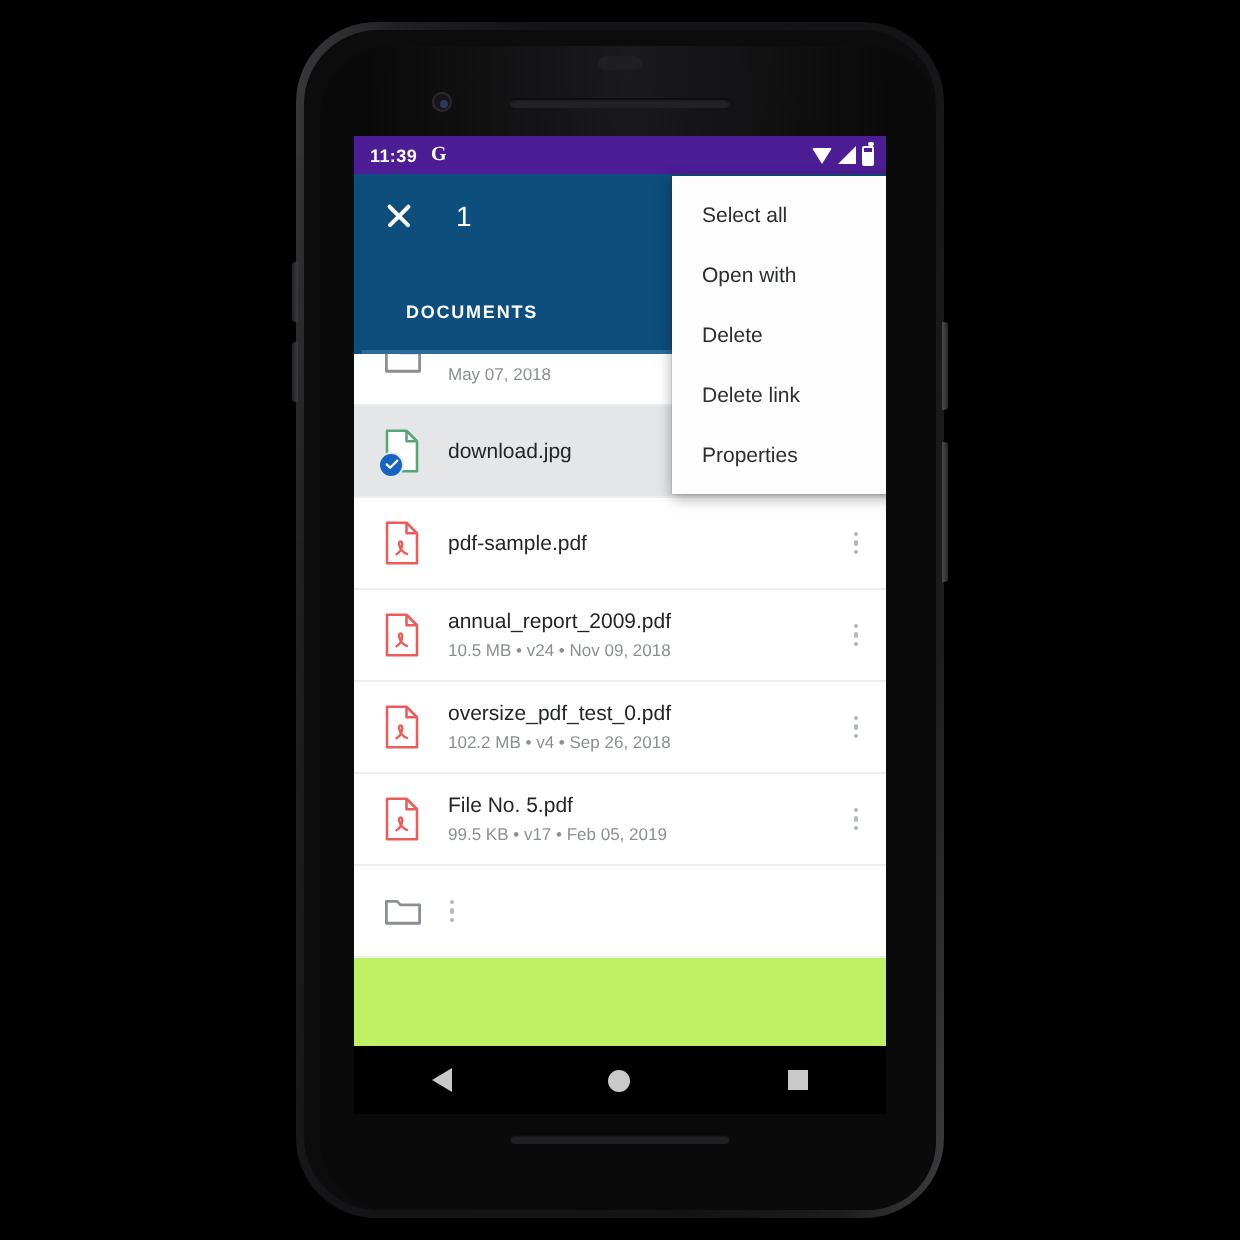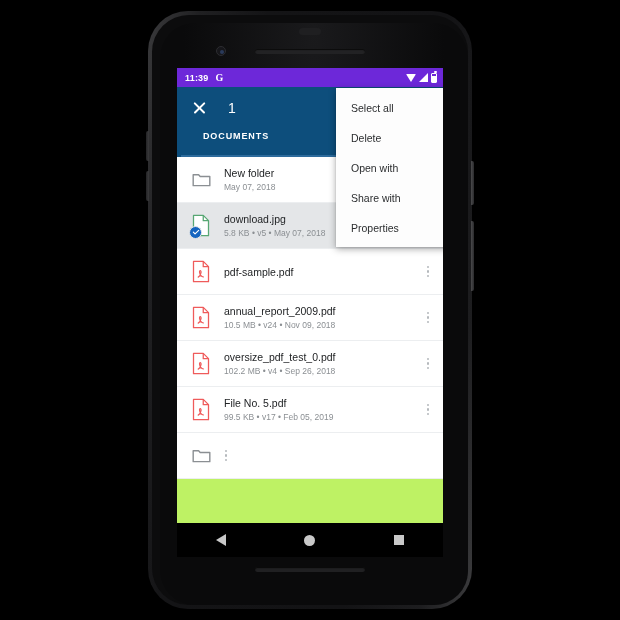--- a/index.html
+++ b/index.html
@@ -106,21 +106,21 @@
     top: 57px;
     width: 266px;
     height: 455px;
     background: #ffffff;
     overflow: hidden;
   }
 
   
   #status-bar {
     height: 19px;
-    background: #6d28d9;
+    background: #4c1d95;
     display: flex;
     align-items: center;
     padding: 0 6px 0 8px;
     color: #fff;
     font-size: 9px;
     position: relative;
     z-index: 30;
   }
   #status-time { font-weight: 600; letter-spacing: .2px; }
   #status-g {
@@ -198,20 +198,21 @@
     display: flex;
     align-items: center;
     gap: 4px;
   }
   .cloud-dl { width: 24px; height: 24px; cursor: pointer; }
   #app-bar-tabs {
     height: 28px;
     display: flex;
     align-items: flex-start;
     position: relative;
+    margin-top: 20px;
   }
   #tab-documents {
     width: 118px;
     text-align: center;
     color: #ffffff;
     font-size: 9px;
     font-weight: 700;
     letter-spacing: .9px;
     padding-top: 2px;
     cursor: pointer;
@@ -412,21 +413,20 @@
               <path d="M15 1.5v7h7" fill="none" stroke="#57a773" stroke-width="1.7" stroke-linejoin="round"></path>
             </svg>
             <span class="check-badge">
               <svg viewBox="0 0 24 24">
                 <path d="M4 12.5l5.2 5.2L20 7" fill="none" stroke="#fff" stroke-width="3.4" stroke-linecap="round" stroke-linejoin="round"></path>
               </svg>
             </span>
           </div>
           <div class="row-text">
             <div class="row-title">download.jpg</div>
-            <div class="row-sub">5.8 KB • v5 • May 07, 2018</div>
           </div>
           <div class="row-more">
             <span></span>
             <span></span>
             <span></span>
           </div>
         </div>
         <div class="row">
           <div class="row-icon">
             <svg viewBox="0 0 24 30" width="18" height="23">
@@ -507,23 +507,23 @@
           <div class="row-more">
             <span></span>
             <span></span>
             <span></span>
           </div>
         </div>
       </div>
 
     <div id="dropdown">
         <div class="menu-item">Select all</div>
+        <div class="menu-item">Open with</div>
         <div class="menu-item">Delete</div>
-        <div class="menu-item">Open with</div>
-        <div class="menu-item">Share with</div>
+        <div class="menu-item">Delete link</div>
         <div class="menu-item">Properties</div>
       </div>
 
   </div>
 
   <div id="nav-bar">
     <div class="nav-back"></div>
     <div class="nav-home"></div>
     <div class="nav-recent"></div>
   </div>

